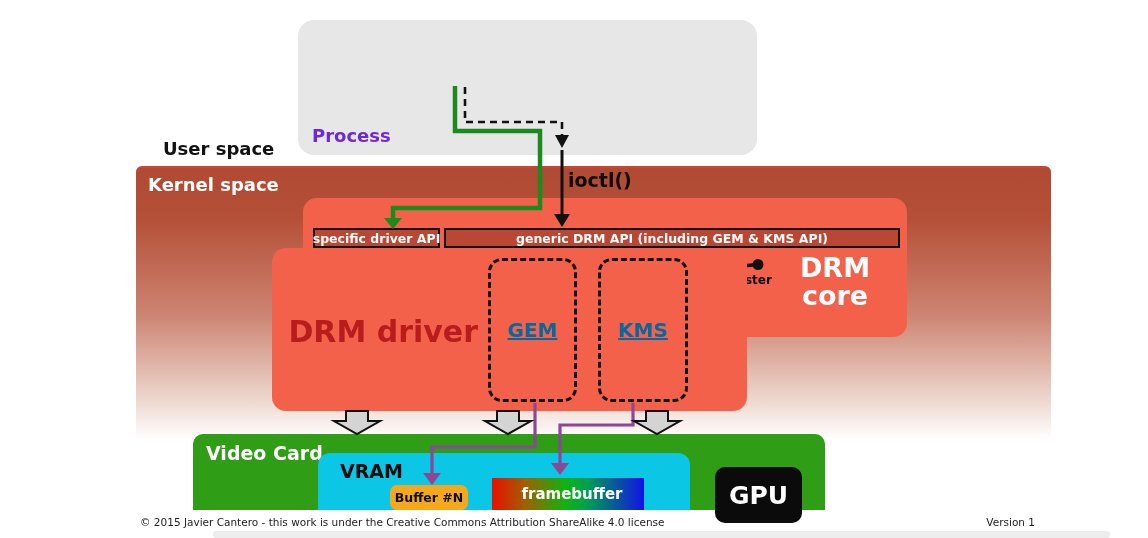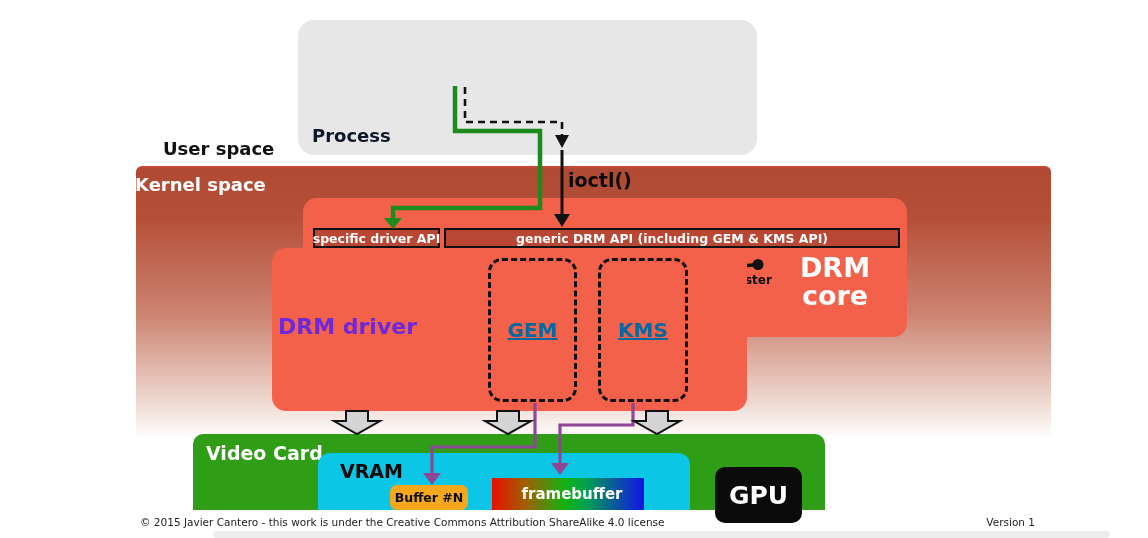--- a/index.html
+++ b/index.html
@@ -4,37 +4,37 @@
 <style>
   html,body{margin:0;padding:0;background:#fff;}
   #stage{
     position:relative;width:1148px;height:538px;overflow:hidden;
     background:#fff;font-family:"DejaVu Sans","Liberation Sans",sans-serif;
   }
   .abs{position:absolute;}
   
   .process-box{left:298px;top:20px;width:459px;height:135px;background:var(--process-gray,#e7e7e7);border-radius:16px;}
   .lbl-user-space{left:163px;top:138px;font-size:18px;font-weight:bold;color:#111;}
-  .lbl-process{left:312px;top:125px;font-size:18px;font-weight:bold;color:#0f172a;}
+  .lbl-process{left:312px;top:125px;font-size:18px;font-weight:bold;color:#6d28d9;}
   
   .kernel-band{left:136px;top:166px;width:915px;height:285px;border-radius:6px;
     border-top:2px solid #c74634;box-sizing:border-box;
     background:linear-gradient(180deg,#b04a33 0%,#b55038 18%,#cd8472 52%,#eed7cf 82%,#ffffff 96%);}
-  .lbl-kernel-space{left:135px;top:174px;font-size:18px;font-weight:bold;color:#fff;}
+  .lbl-kernel-space{left:148px;top:174px;font-size:18px;font-weight:bold;color:#fff;}
   .lbl-ioctl{left:568px;top:169px;font-size:19px;font-weight:bold;color:#0b0b0b;}
   .drm-core-box{left:303px;top:198px;width:604px;height:139px;background:var(--salmon,#f4614b);border-radius:14px;}
   .api-bar{background:var(--bar-red,#b94733);border:2px solid #111;box-sizing:border-box;
     display:flex;align-items:center;justify-content:center;color:#fff;font-weight:bold;font-size:12.5px;white-space:nowrap;}
   .spec-bar{left:313px;top:228px;width:127px;height:20px;}
   .gen-bar{left:444px;top:228px;width:456px;height:20px;}
   .drm-core-label{left:770px;top:254px;width:130px;text-align:center;color:#fff;font-weight:bold;font-size:27px;line-height:1.05;}
   .register-icon{left:720px;top:257px;}
   .lbl-register{left:715px;top:273px;width:60px;text-align:center;font-size:12px;font-weight:bold;color:#0b0b0b;}
   .drm-driver-box{left:272px;top:248px;width:475px;height:163px;background:var(--salmon,#f4614b);border-radius:14px;}
-  .drm-driver-label{left:278px;top:314px;width:200px;text-align:left;color:#6d28d9;font-weight:bold;font-size:22px;}
+  .drm-driver-label{left:278px;top:314px;width:200px;text-align:right;color:#b91c1c;font-weight:bold;font-size:30px;}
   .dashed-box{border:3px dashed #111;border-radius:14px;box-sizing:border-box;
     display:flex;align-items:center;justify-content:center;color:#0369a1;font-weight:bold;font-size:20px;text-decoration:underline;}
   .gem-box{left:488px;top:258px;width:89px;height:144px;}
   .kms-box{left:598px;top:258px;width:90px;height:144px;}
   
   .video-card-box{left:193px;top:434px;width:632px;height:76px;background:var(--video-green,#2f9e16);border-radius:10px 10px 0 0;}
   .lbl-video-card{left:206px;top:442px;font-size:19px;font-weight:bold;color:#fff;}
   .vram-box{left:318px;top:453px;width:372px;height:57px;background:var(--vram-cyan,#0cc6e6);border-radius:12px 12px 0 0;}
   .lbl-vram{left:340px;top:460px;font-size:19px;font-weight:bold;color:#0b0b0b;}
   .buffer-box{left:390px;top:485px;width:78px;height:25px;background:var(--buffer-orange,#f5a81c);

